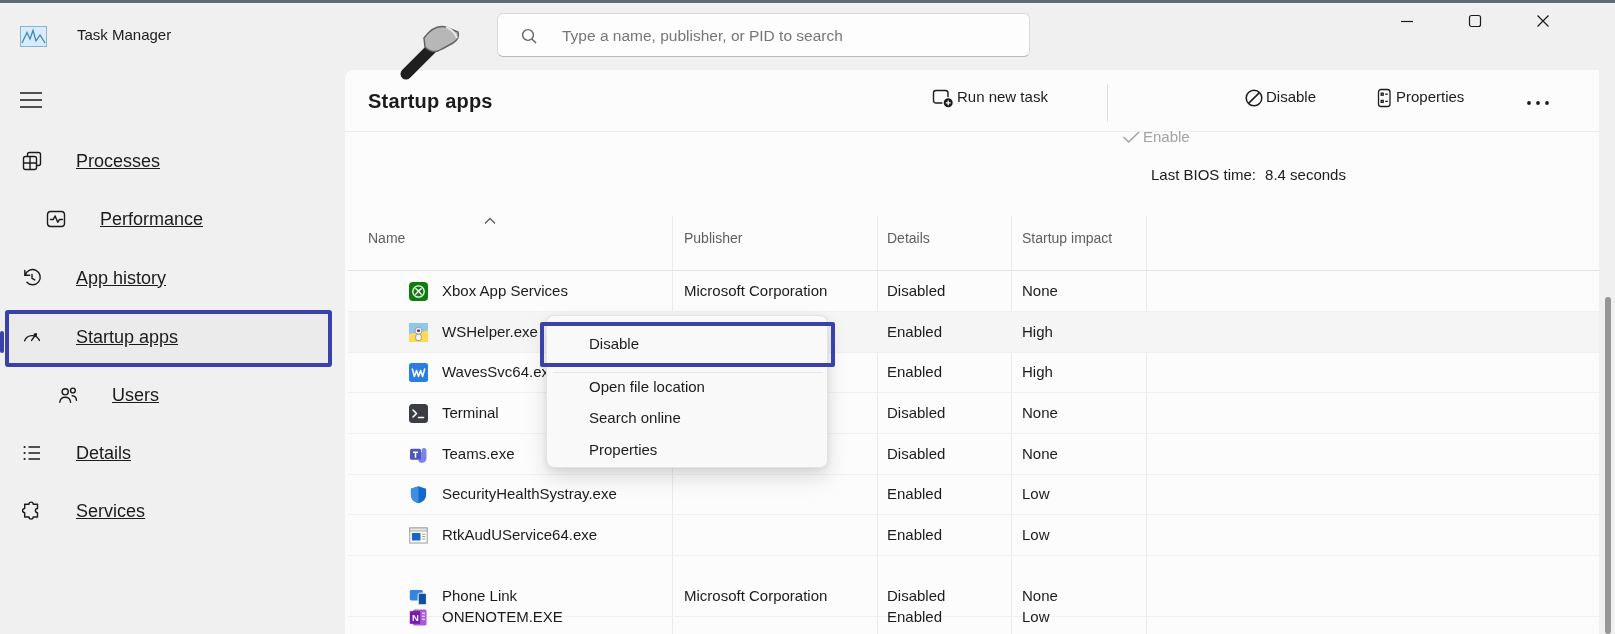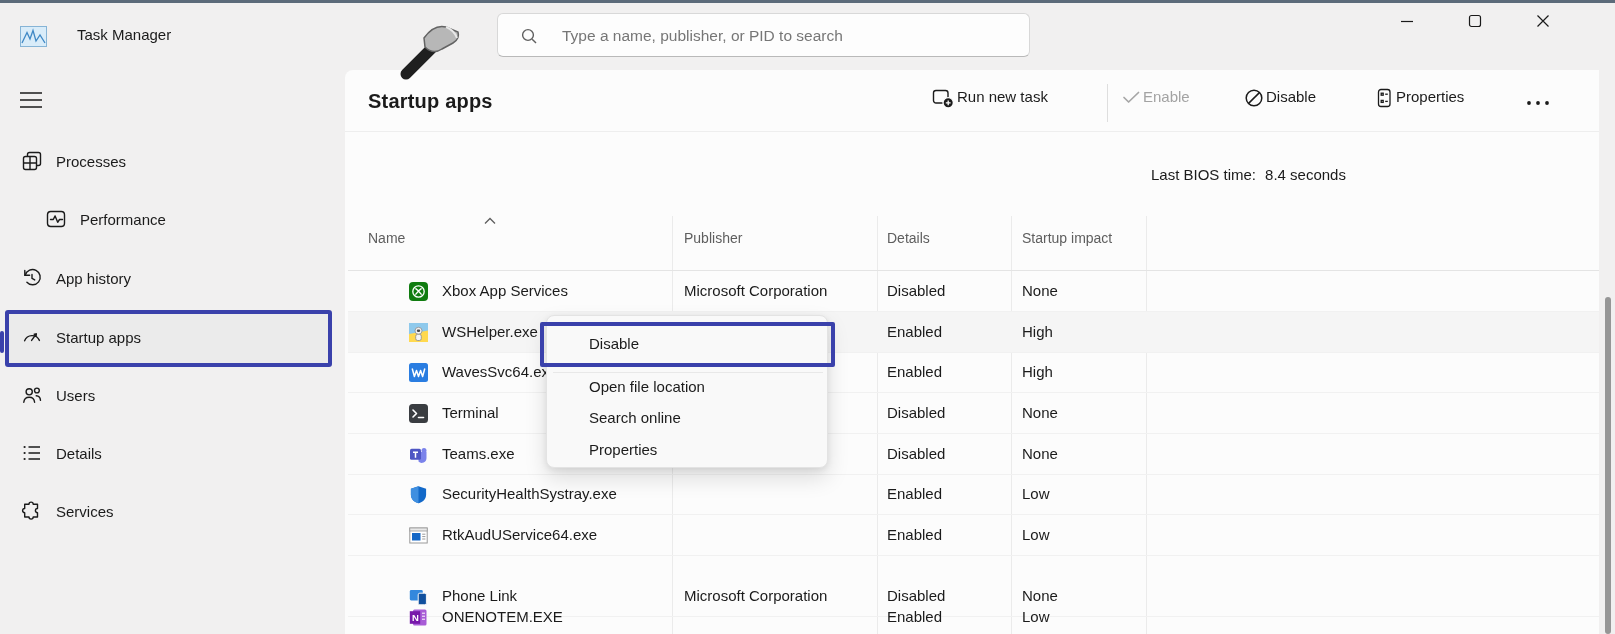--- a/index.html
+++ b/index.html
@@ -13,21 +13,21 @@
   #app-title{left:77px;top:25px;font-size:15px;line-height:20px;}
   #searchbox{left:497px;top:13px;width:533px;height:44px;background:#fdfdfd;border:1px solid #d8d8d8;
              border-bottom-color:#b9b9b9;border-radius:6px;box-sizing:border-box;}
   #searchbox input{position:absolute;left:62px;top:1px;width:455px;height:40px;border:none;outline:none;
              background:transparent;font-family:"Liberation Sans",sans-serif;font-size:15.5px;color:#1b1b1b;}
   #searchbox input::placeholder{color:#767676;opacity:1;}
   .winbtn{width:46px;height:34px;top:4px;display:flex;align-items:center;justify-content:center;}
   
   .side-item{left:0;width:340px;height:58px;display:flex;align-items:center;z-index:2;}
   .side-item .ic{margin-left:20px;width:24px;height:24px;}
-  .side-item .lbl{margin-left:12px;font-size:15px;}
+  .side-item .lbl{margin-left:32px;font-size:18px;text-decoration:underline;}
   #side-sel-bg{left:5px;top:310px;width:327px;height:57px;background:#ebebeb;border:4px solid #3a41ab;
                border-radius:3px;box-sizing:border-box;z-index:1;}
   #side-sel-pill{left:0;top:331px;width:4px;height:22px;background:#3a41ab;border-radius:2px;z-index:1;}
   
   #panel{left:345px;top:70px;width:1254px;height:564px;background:#fcfcfc;border-top-left-radius:8px;}
   #page-title{left:368px;top:90px;font-size:20px;font-weight:600;letter-spacing:.2px;}
   #toolbar-underline{left:345px;top:131px;width:1254px;height:1px;background:#eeeeee;}
   .tbtn{top:88px;height:30px;display:flex;align-items:flex-start;gap:2px;font-size:15px;}
   .tbtn.disabled{color:#a3a3a3;}
   #tb-divider{left:1107px;top:84px;width:1px;height:38px;background:#dedede;}
@@ -144,21 +144,21 @@
   <div class="abs side-item" style="top:308px;">
     <span class="ic">
       <svg width="24" height="24" fill="none" stroke="#1b1b1b" stroke-width="1.4" stroke-linecap="round">
         <path d="M4.6 15.8a8 8 0 0 1 14.8-.4"></path>
         <path d="M11.6 15.4l4.6-6.4"></path>
         <path d="M14.2 9.2l2-.2-.1 2"></path>
         </svg>
       </span>
     <span class="lbl">Startup apps</span>
   </div>
-  <div class="abs side-item" style="top:366px;">
+  <div class="abs side-item" style="top:366px;padding-left:36px;">
     <span class="ic">
       <svg width="24" height="24" fill="none" stroke="#1b1b1b" stroke-width="1.4" stroke-linecap="round">
         <circle cx="9.2" cy="8.8" r="3.1"></circle>
         <path d="M3.8 19.2c.3-3.1 2.5-5 5.4-5s5.1 1.9 5.4 5"></path>
         <circle cx="16.9" cy="7.5" r="2.4"></circle>
         <path d="M16.2 12.8c2.4.1 4.1 1.9 4.3 4.6"></path>
         </svg>
       </span>
     <span class="lbl">Users</span>
   </div>
@@ -190,21 +190,21 @@
     <span>
       <svg width="23" height="21">
         <rect x="1.5" y="2.5" width="14.5" height="12.5" rx="2.5" fill="none" stroke="#1b1b1b" stroke-width="1.4"></rect>
         <circle cx="16.2" cy="14.8" r="5.2" fill="#1b1b1b" stroke="#fcfcfc" stroke-width="1.4"></circle>
         <path d="M16.2 12.4v4.8M13.8 14.8h4.8" stroke="#fff" stroke-width="1.3"></path>
         </svg>
       </span>
     <span>Run new task</span>
   </div>
   <div class="abs" id="tb-divider"></div>
-  <div class="abs tbtn disabled" style="left:1122px;">
+  <div class="abs tbtn disabled" style="left:1122px;margin-top:40px;">
     <span>
       <svg width="19" height="18">
           <path d="M2 9.5l4.6 4.5L16.5 4.5" fill="none" stroke="#a6a6a6" stroke-width="1.7" stroke-linecap="round" stroke-linejoin="round"></path>
         </svg>
       </span>
     <span>Enable</span>
   </div>
   <div class="abs tbtn" style="left:1244px;">
     <span>
       <svg width="20" height="20">

